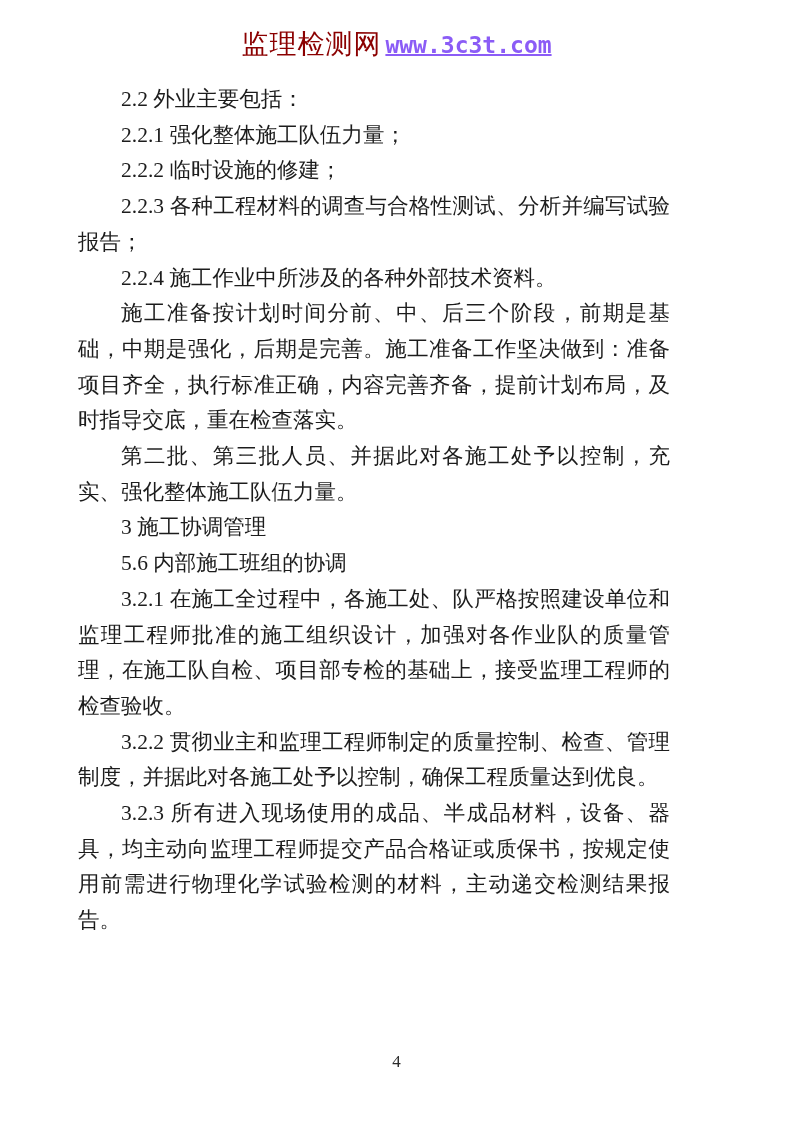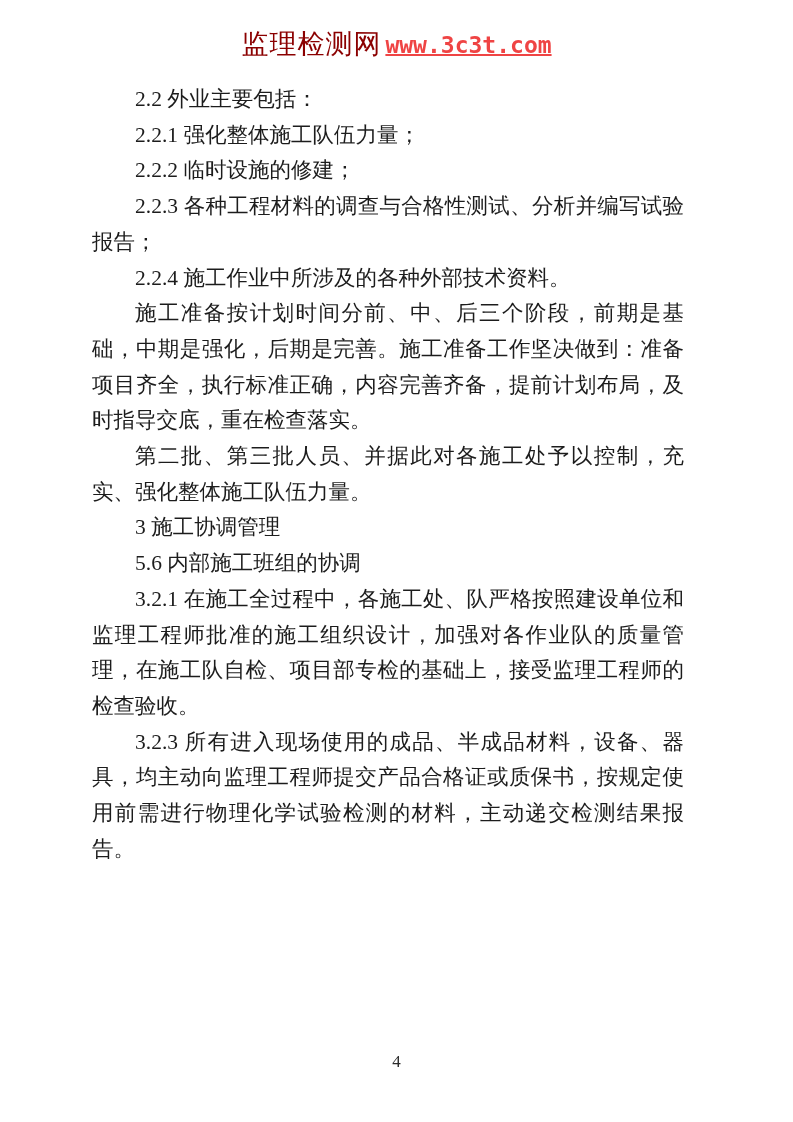--- a/index.html
+++ b/index.html
@@ -19,32 +19,32 @@
     width: 100%;
     text-align: center;
     white-space: nowrap;
   }
   .site-name {
     color: #8B0000;
     font-size: 27px;
     letter-spacing: 1px;
   }
   .site-url {
-    color: #ef4444;
+    color: #8b5cf6;
     font-family: "DejaVu Sans Mono", monospace;
     font-weight: bold;
     font-size: 23px;
     text-decoration: underline;
     text-decoration-thickness: 2px;
     margin-left: 0;
     cursor: pointer;
   }
   .doc-body {
     position: absolute;
-    left: 92px;
+    left: 78px;
     top: 82px;
     width: 592px;
     height: 962px;
     overflow: hidden;
     font-size: 21.5px;
     line-height: 35.7px;
     color: #1c1c1c;
     text-align: justify;
   }
   .doc-body p {
@@ -75,19 +75,20 @@
     <p>2.2 外业主要包括：</p>
     <p>2.2.1 强化整体施工队伍力量；</p>
     <p>2.2.2 临时设施的修建；</p>
     <p>2.2.3 各种工程材料的调查与合格性测试、分析并编写试验报告；</p>
     <p>2.2.4 施工作业中所涉及的各种外部技术资料。</p>
     <p>施工准备按计划时间分前、中、后三个阶段，前期是基础，中期是强化，后期是完善。施工准备工作坚决做到：准备项目齐全，执行标准正确，内容完善齐备，提前计划布局，及时指导交底，重在检查落实。</p>
     <p>第二批、第三批人员、并据此对各施工处予以控制，充实、强化整体施工队伍力量。</p>
     <p>3 施工协调管理</p>
     <p>5.6 内部施工班组的协调</p>
     <p>3.2.1 在施工全过程中，各施工处、队严格按照建设单位和监理工程师批准的施工组织设计，加强对各作业队的质量管理，在施工队自检、项目部专检的基础上，接受监理工程师的检查验收。</p>
+    <p>3.2.2 贯彻业主和监理工程师制定的质量控制、检查、管理制度，并据此对各施工处予以控制，确保工程质量达到优良。</p>
     <p>3.2.3 所有进入现场使用的成品、半成品材料，设备、器具，均主动向监理工程师提交产品合格证或质保书，按规定使用前需进行物理化学试验检测的材料，主动递交检测结果报告。</p>
 
   </div>
 
   <div class="page-number">4</div>
 
 </div>
 
 </body></html>

